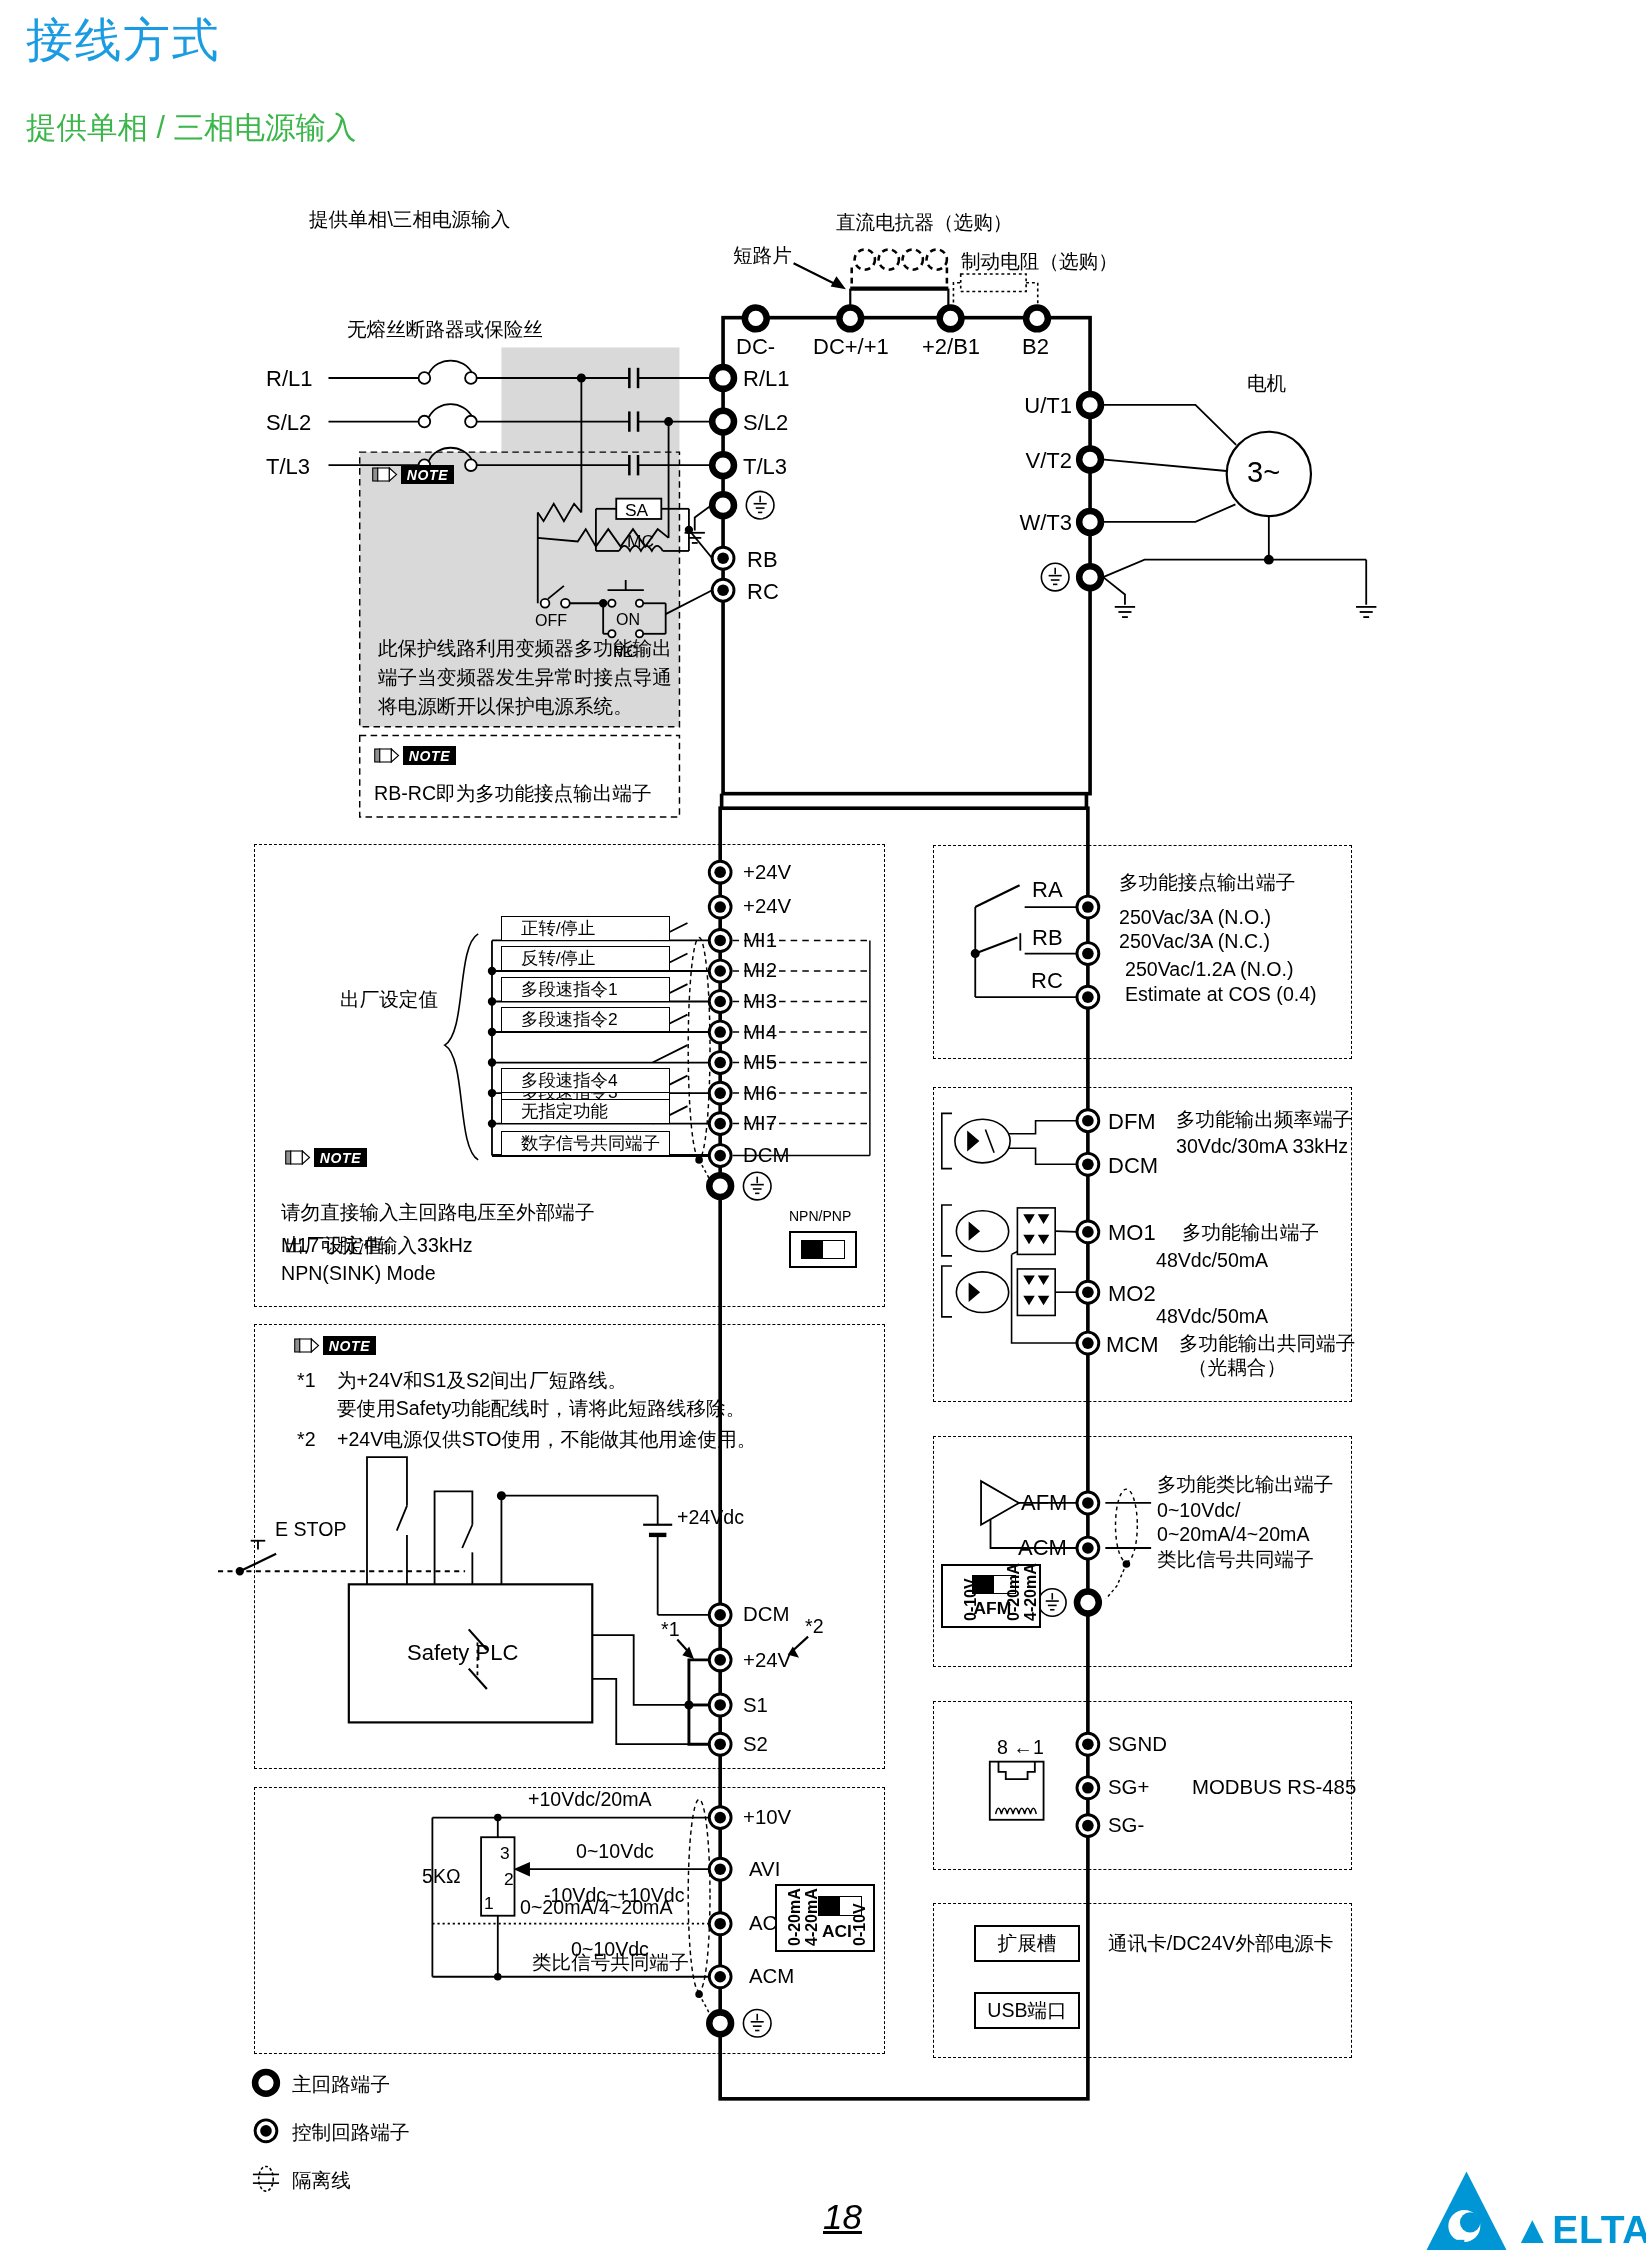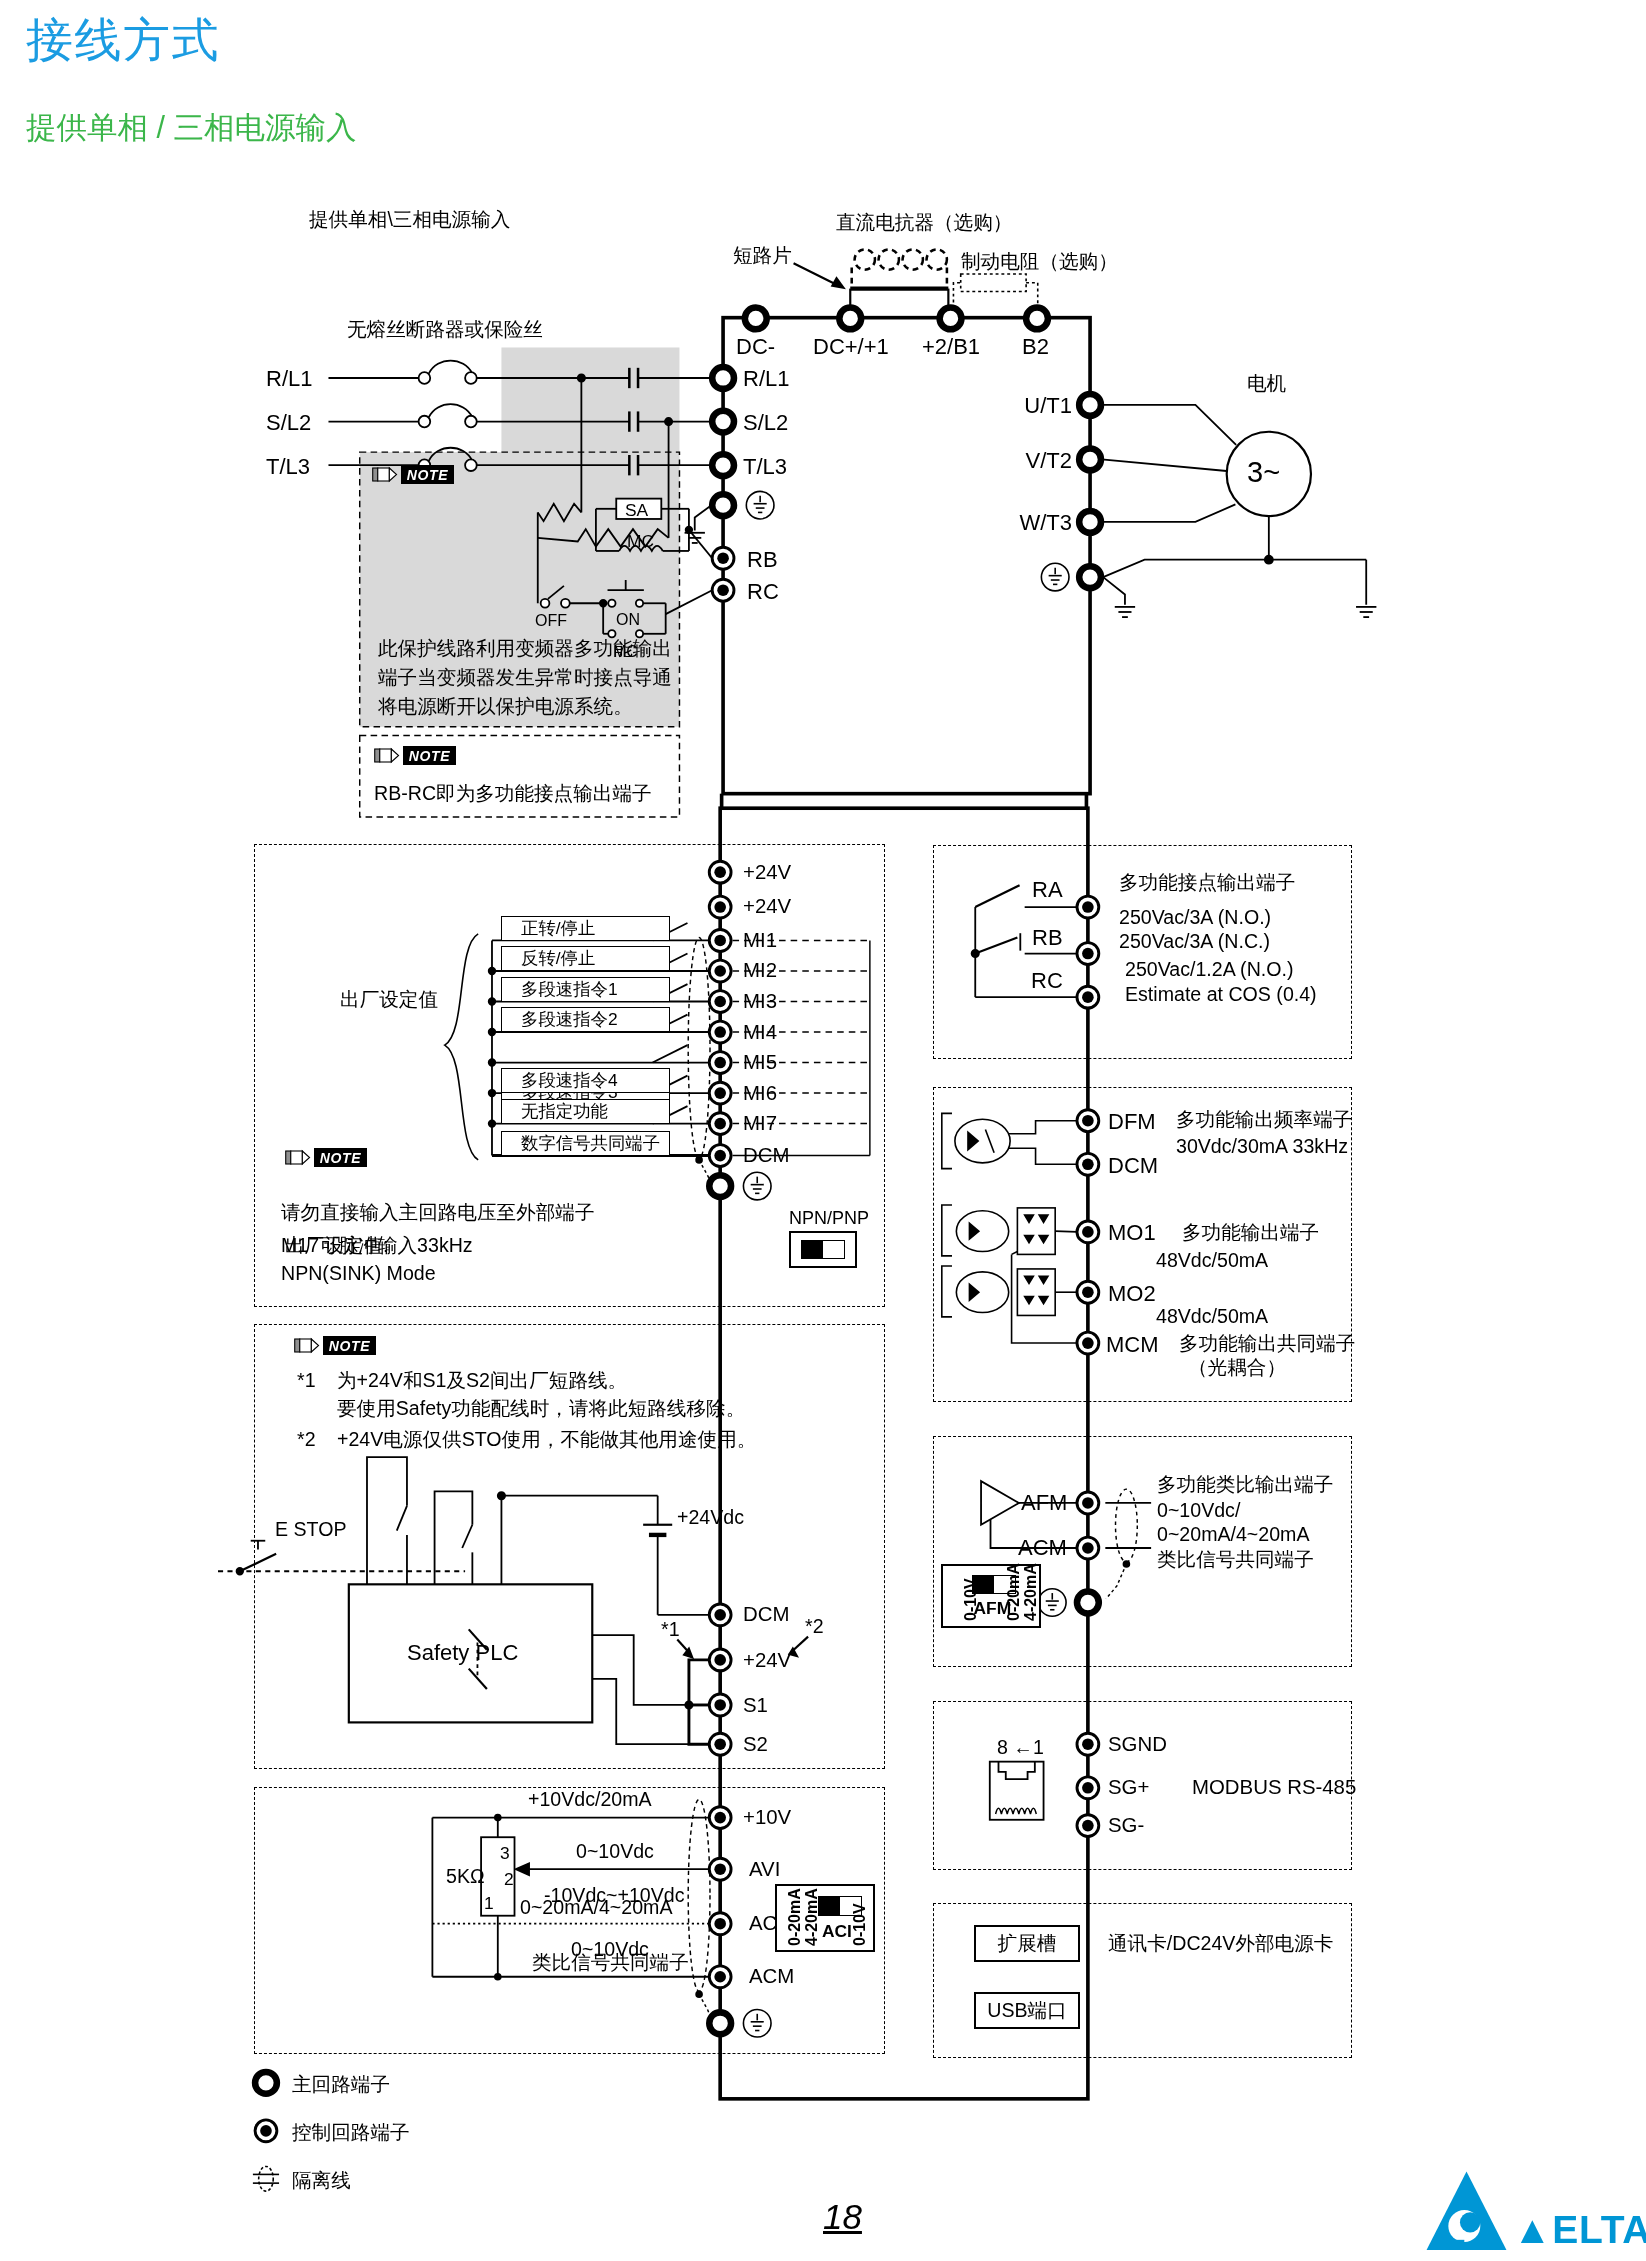--- a/index.html
+++ b/index.html
@@ -1,19 +1,19 @@
 <!DOCTYPE html>
 <html style="font-size:11.6px"><head>
 <meta charset="utf-8">
 <style>
   html,body{margin:0;padding:0;background:#fff;}
   #canvas{position:relative;width:1646px;height:2261px;background:#fff;overflow:hidden;
           font-family:"Liberation Sans",sans-serif;color:#000;}
   .lbl{position:absolute;font-size:20.4px;line-height:1.15;white-space:nowrap;z-index:6;}
-  .s22{font-size:16px}.s24{font-size:17.4px}.s25{font-size:18px}.s27{font-size:19.6px}
+  .s22{font-size:16px}.s24{font-size:17.4px}.s25{font-size:14px}.s27{font-size:19.6px}
   .s30{font-size:22px}.s40{font-size:29px}
   .title{font-size:47px;letter-spacing:1.5px;}
   .subtitle{font-size:30.5px;}
   .rot{transform:rotate(-90deg);transform-origin:0 0;}
   .box{position:absolute;z-index:1;}
   .dash{border:1.5px dashed #000;}
   .fnbox{position:absolute;left:501px;width:148px;height:23px;border:1.5px solid #000;background:#fff;
          font-size:17.4px;line-height:23px;padding-left:19px;z-index:5;white-space:nowrap;}
   .note-icon{position:absolute;display:flex;align-items:center;gap:2.9px;z-index:6;}
   .note-icon b{background:#000;color:#fff;font-style:italic;font-size:14px;padding:1.5px 5.8px;letter-spacing:0.7px;}
@@ -611,21 +611,21 @@
   <div class="lbl s30" style="left:407px;top:1640px;">Safety PLC</div>
   <div class="lbl s27" style="left:677px;top:1506px;">+24Vdc</div>
   <div class="lbl" style="left:743px;top:1603px;">DCM</div>
   <div class="lbl" style="left:743px;top:1649px;">+24V</div>
   <div class="lbl" style="left:743px;top:1694px;">S1</div>
   <div class="lbl" style="left:743px;top:1733px;">S2</div>
   <div class="lbl s27" style="left:661px;top:1618px;">*1</div>
   <div class="lbl s27" style="left:805px;top:1615px;">*2</div>
 
   <div class="lbl s27" style="left:528px;top:1788px;">+10Vdc/20mA</div>
-  <div class="lbl s27" style="left:446px;top:1865px;">5KΩ</div>
+  <div class="lbl s27" style="left:422px;top:1865px;">5KΩ</div>
   <div class="lbl s24" style="left:500px;top:1843px;z-index:6;">3</div>
   <div class="lbl s24" style="left:504px;top:1869px;z-index:6;">2</div>
   <div class="lbl s24" style="left:484px;top:1893px;z-index:6;">1</div>
   <div class="lbl s27" style="left:576px;top:1840px;">0~10Vdc</div>
   <div class="lbl s27" style="left:544px;top:1884px;">-10Vdc~+10Vdc</div>
   <div class="lbl s27" style="left:520px;top:1896px;">0~20mA/4~20mA</div>
   <div class="lbl s27" style="left:571px;top:1938px;">0~10Vdc</div>
   <div class="lbl s27" style="left:532px;top:1951px;">类比信号共同端子</div>
   <div class="lbl" style="left:743px;top:1806px;">+10V</div>
   <div class="lbl" style="left:749px;top:1858px;">AVI</div>

